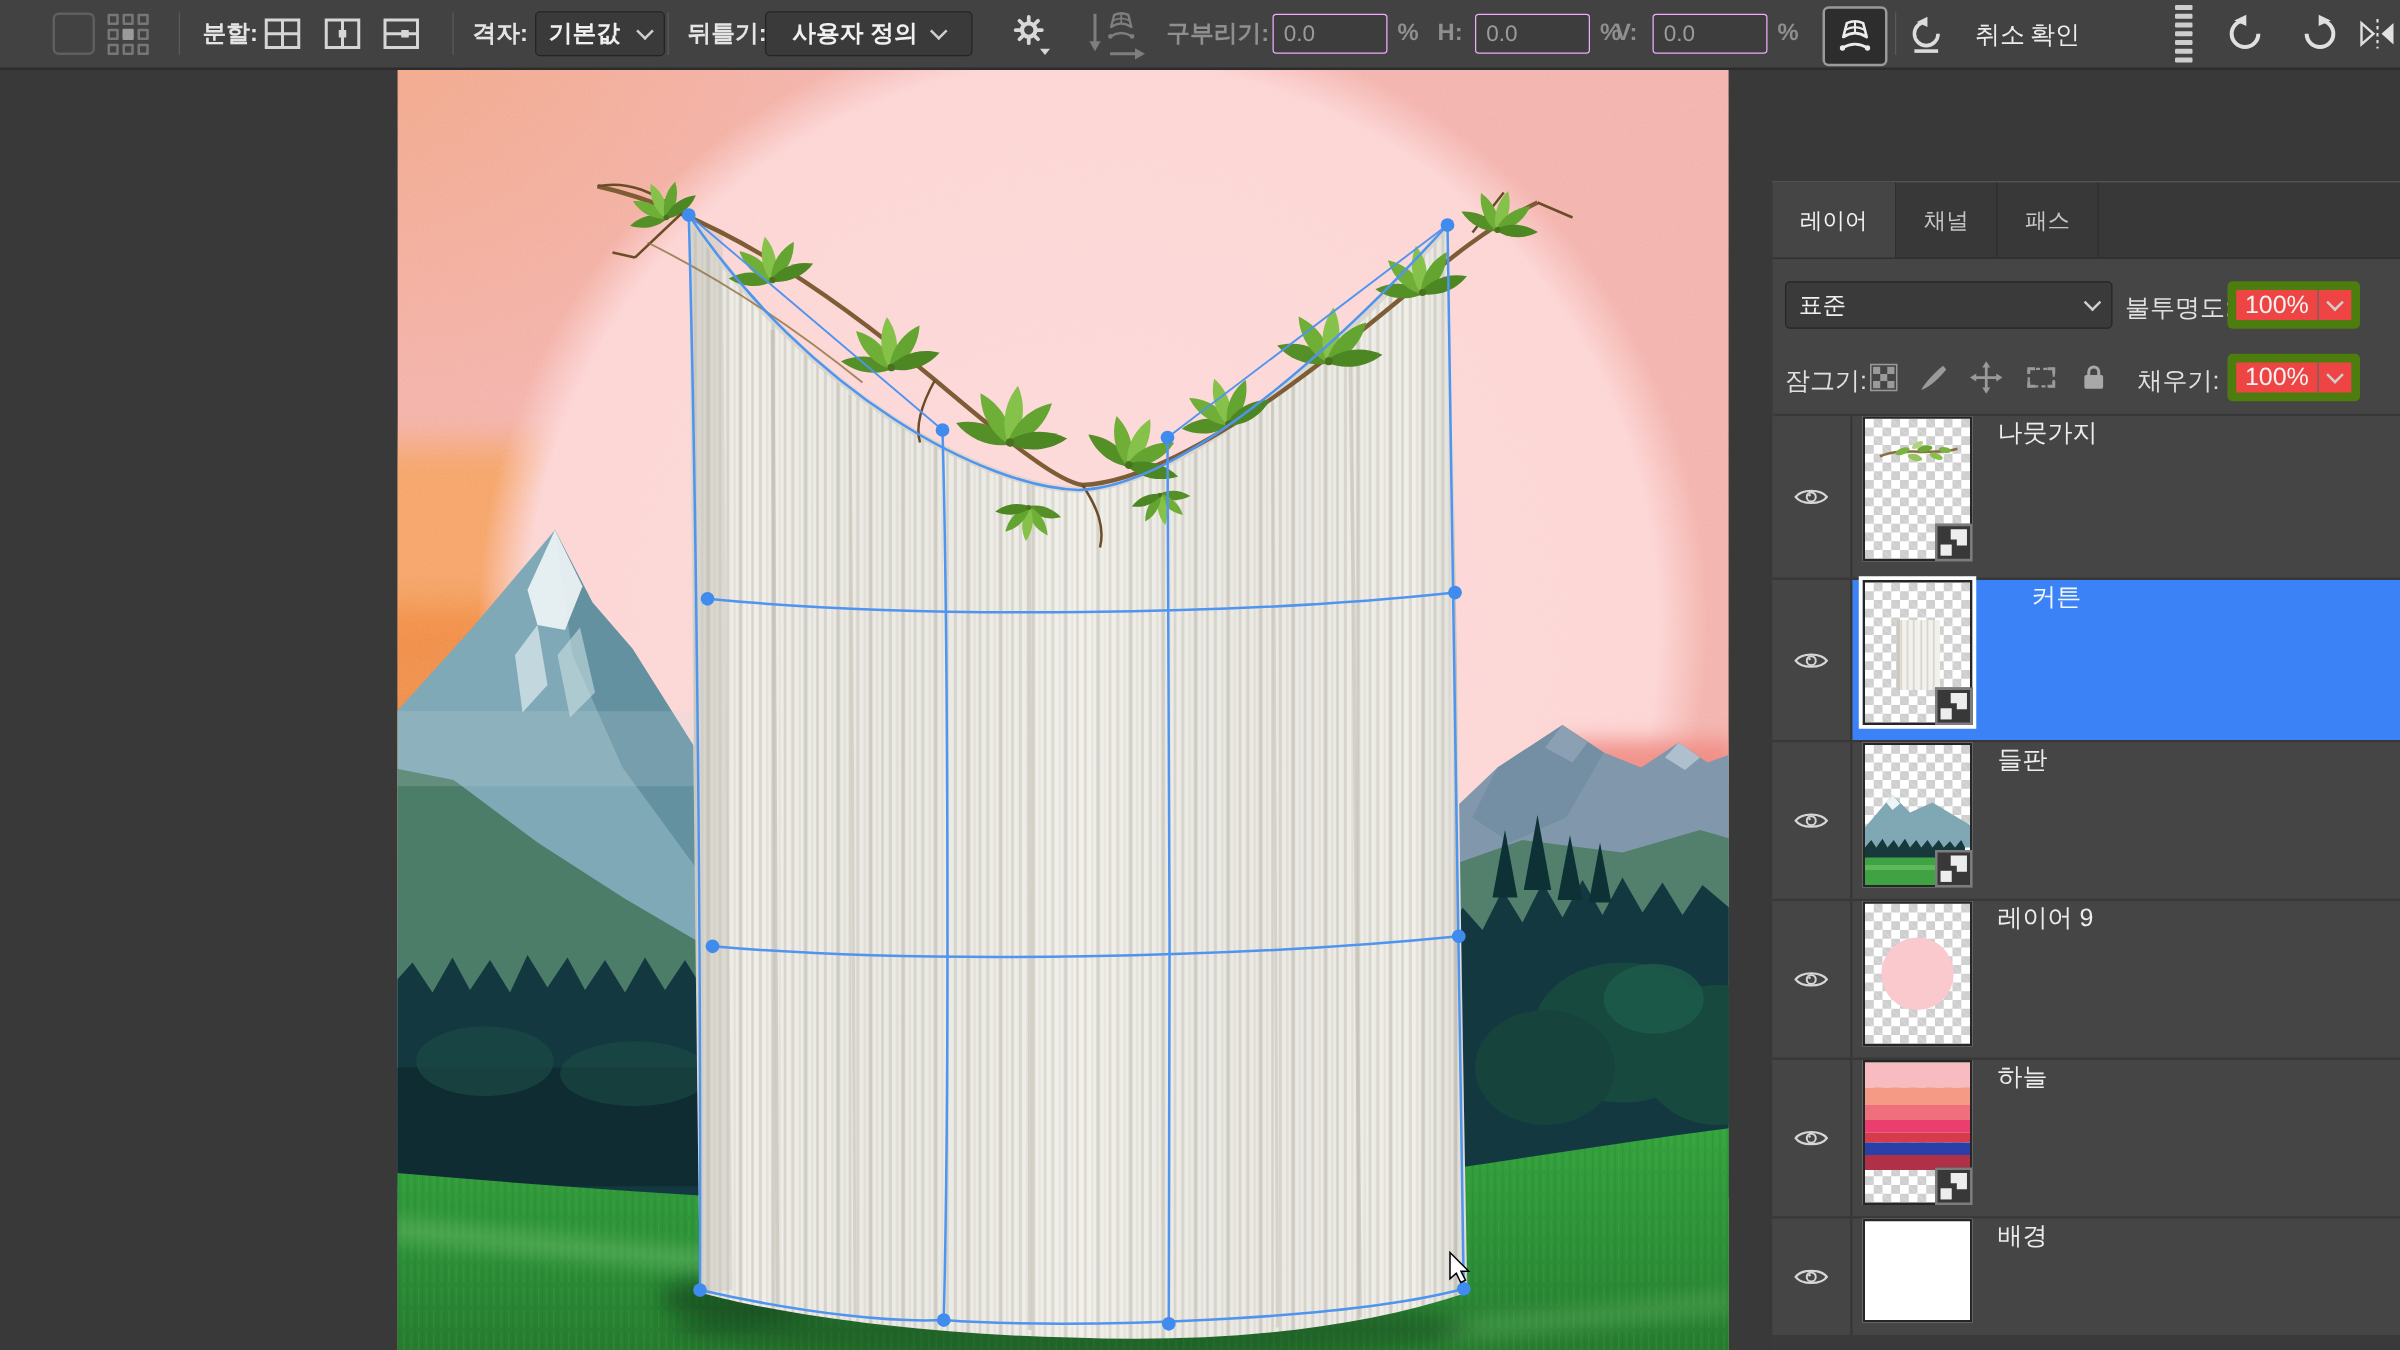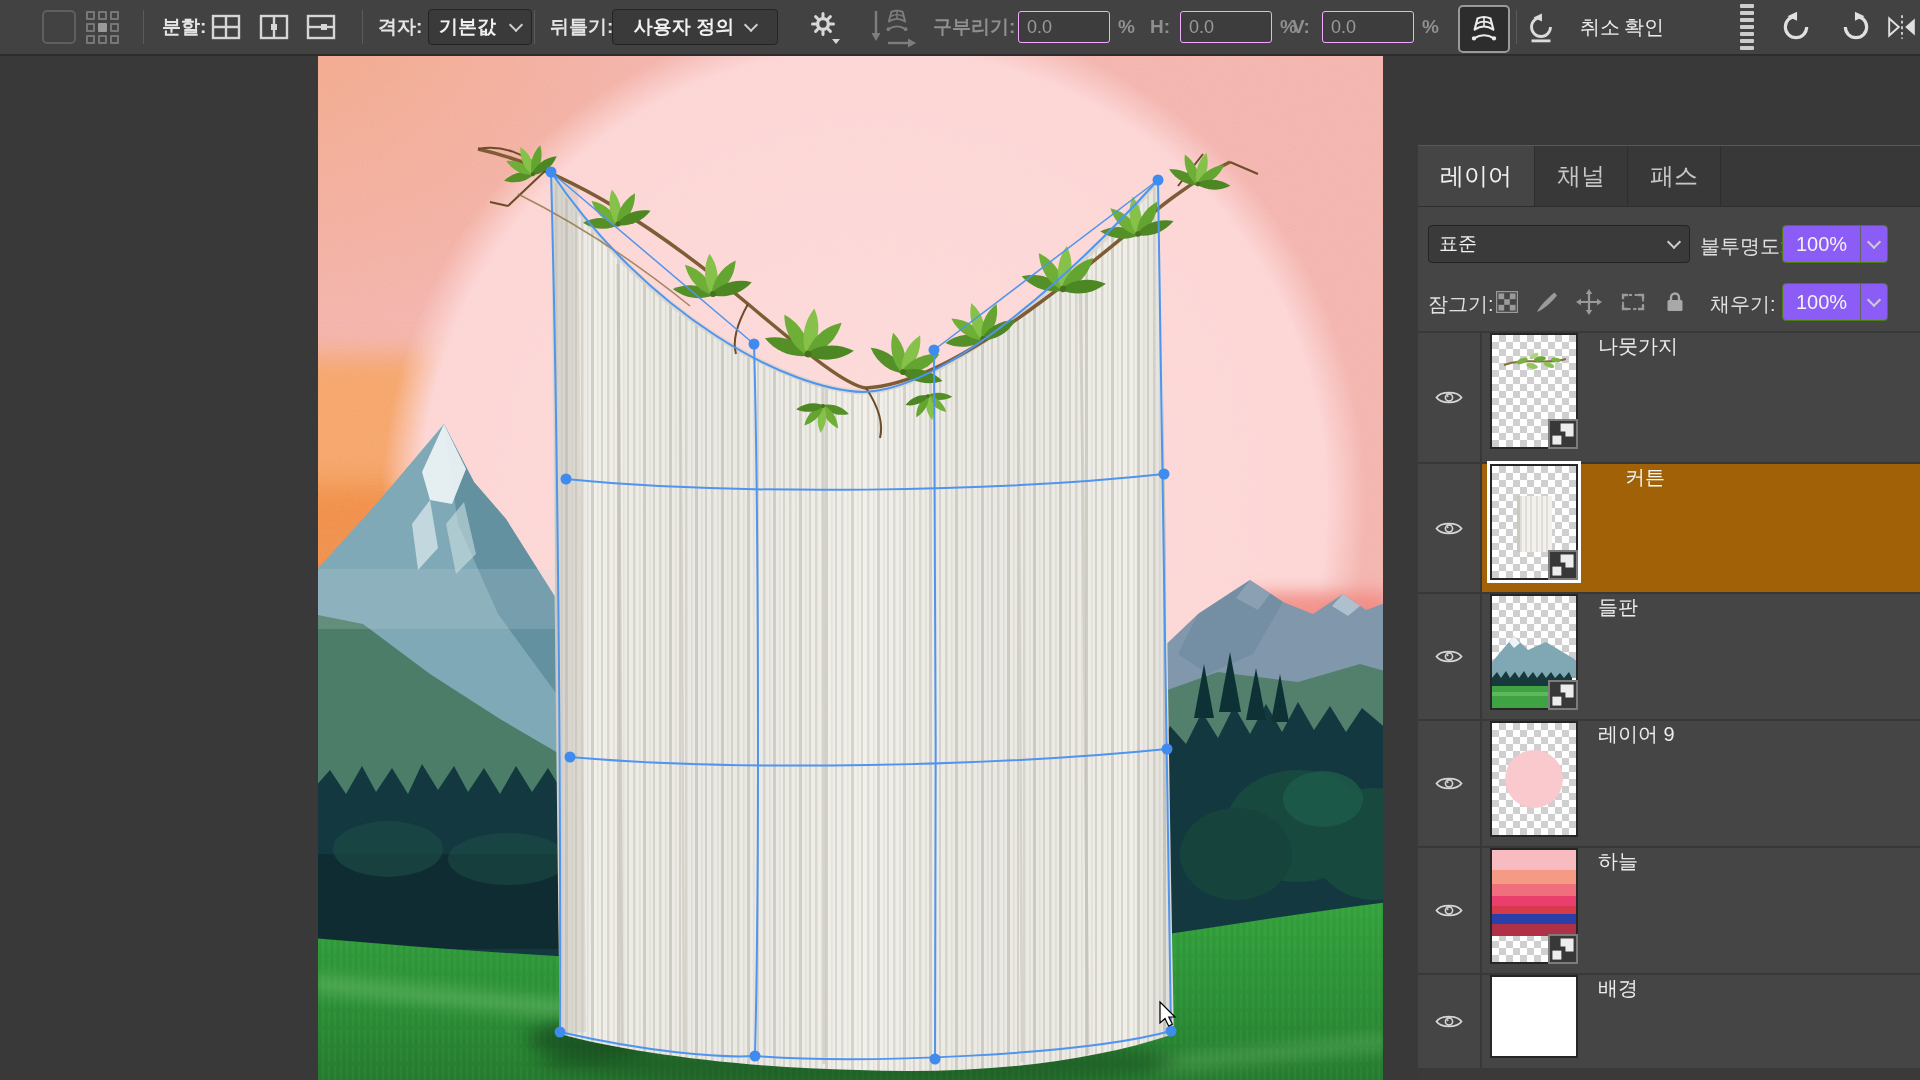--- a/index.html
+++ b/index.html
@@ -46,40 +46,40 @@
   .handle i{width:14px;height:4px;background:#cdcdcd;border-radius:1px;}
   
   .canvas-wrap{position:absolute;left:318px;top:54px;width:1065px;height:1026px;z-index:5;}
   
   .panel{
     position:absolute;left:1418px;top:145px;width:502px;height:935px;
     background:#454545;border-top:1px solid #585858;box-sizing:border-box;z-index:20;
   }
   .tabbar{height:60px;background:#383838;display:flex;border-bottom:1px solid #2e2e2e;}
   .tab{
-    padding:0 22px;display:flex;align-items:center;color:#c6c6c6;font-size:24px;
+    padding:0 22px;display:flex;align-items:center;color:#c6c6c6;font-size:18px;
     border-right:1px solid #2e2e2e;cursor:pointer;justify-content:center;
   }
   .tab.active{background:#454545;color:#f2f2f2;border-right:1px solid #2e2e2e;}
   .controls{height:124px;border-bottom:2px solid #393939;position:relative;}
   .blend-dd{position:absolute;left:10px;top:18px;width:262px;height:38px;font-weight:400;}
   .pn-label{position:absolute;color:#e0e0e0;font-size:20px;}
   .valbox{
-    position:absolute;width:106px;height:38px;background:#8b5cf6;border:1px solid #4d7c0f;
+    position:absolute;width:106px;height:38px;background:#ef4444;border:7px solid #4d7c0f;
     border-radius:4px;display:flex;align-items:stretch;box-sizing:border-box;cursor:pointer;
   }
   .valbox .v{flex:1;display:flex;align-items:center;justify-content:center;color:#f2f2f2;font-size:20px;}
   .valbox .d{width:1px;background:#636363;}
   .valbox .c{width:26px;display:flex;align-items:center;justify-content:center;}
   .lockicons{position:absolute;left:78px;top:0;height:38px;display:flex;align-items:center;gap:17px;color:#9a9a9a;}
   .layers-list{position:relative;}
   .layer-row{display:flex;border-bottom:2px solid #383838;background:#454545;cursor:pointer;}
   .eye-col{width:62px;flex:0 0 62px;border-right:2px solid #383838;display:flex;align-items:center;justify-content:center;color:#d6d6d6;}
   .row-main{flex:1;display:flex;align-items:flex-start;padding-left:8px;gap:20px;}
-  .layer-row.selected .row-main{background:#a16207;gap:47px;}
+  .layer-row.selected .row-main{background:#3b82f6;gap:47px;}
   .thumb{
     width:84px;height:112px;border:2px solid #262626;box-sizing:content-box;position:relative;flex:0 0 auto;
   }
   .thumb.sel{outline:3px solid #fff;}
   .checker{
     background-color:#fff;
     background-image:linear-gradient(45deg,#cfcfcf 25%,transparent 25%,transparent 75%,#cfcfcf 75%),
                      linear-gradient(45deg,#cfcfcf 25%,transparent 25%,transparent 75%,#cfcfcf 75%);
     background-position:0 0,7px 7px;background-size:14px 14px;
   }

